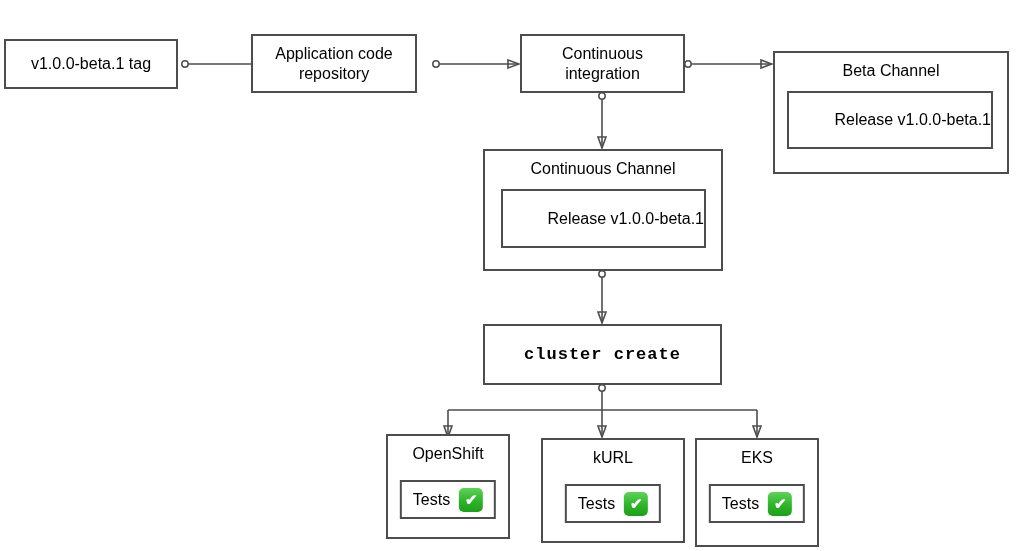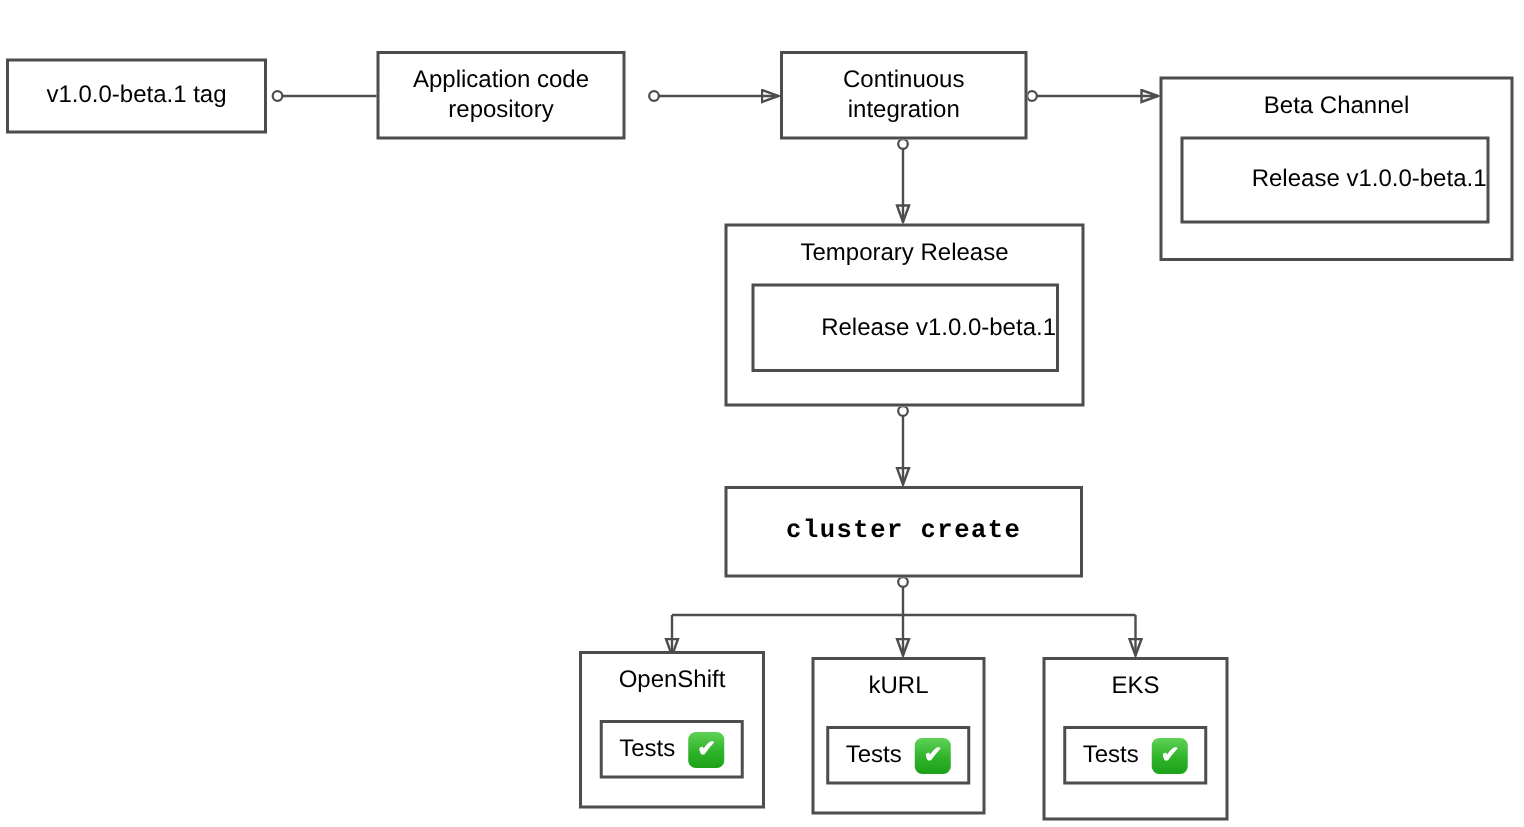--- a/index.html
+++ b/index.html
@@ -105,39 +105,39 @@
   </div>
 
   <div class="node" style="left:773px;top:3px;width:236px;height:123px;margin-top:48px;">
     <span class="node-title">Beta Channel</span>
     <div class="inner-box" style="left:12px;top:38px;width:206px;height:58px;">
       <span>Release v1.0.0-beta.1</span>
     </div>
   </div>
 
   <div class="node" style="left:483px;top:149px;width:240px;height:122px;">
-    <span class="node-title">Temporary Release</span>
+    <span class="node-title">Continuous Channel</span>
     <div class="inner-box" style="left:16px;top:38px;width:205px;height:59px;">
       <span>Release v1.0.0-beta.1</span>
     </div>
   </div>
 
   <div class="node leaf mono" style="left:483px;top:324px;width:239px;height:61px;text-align:center;">
     <span>cluster create</span>
   </div>
 
   <div class="node" style="left:386px;top:434px;width:124px;height:105px;">
     <span class="node-title">OpenShift</span>
     <div class="tests-box">
       <span>Tests</span>
       <span class="check">✔</span>
     </div>
   </div>
 
-  <div class="node" style="left:541px;top:438px;width:116px;height:105px;">
+  <div class="node" style="left:541px;top:438px;width:144px;height:105px;">
     <span class="node-title">kURL</span>
     <div class="tests-box">
       <span>Tests</span>
       <span class="check">✔</span>
     </div>
   </div>
 
   <div class="node" style="left:695px;top:438px;width:124px;height:109px;">
     <span class="node-title">EKS</span>
     <div class="tests-box">

